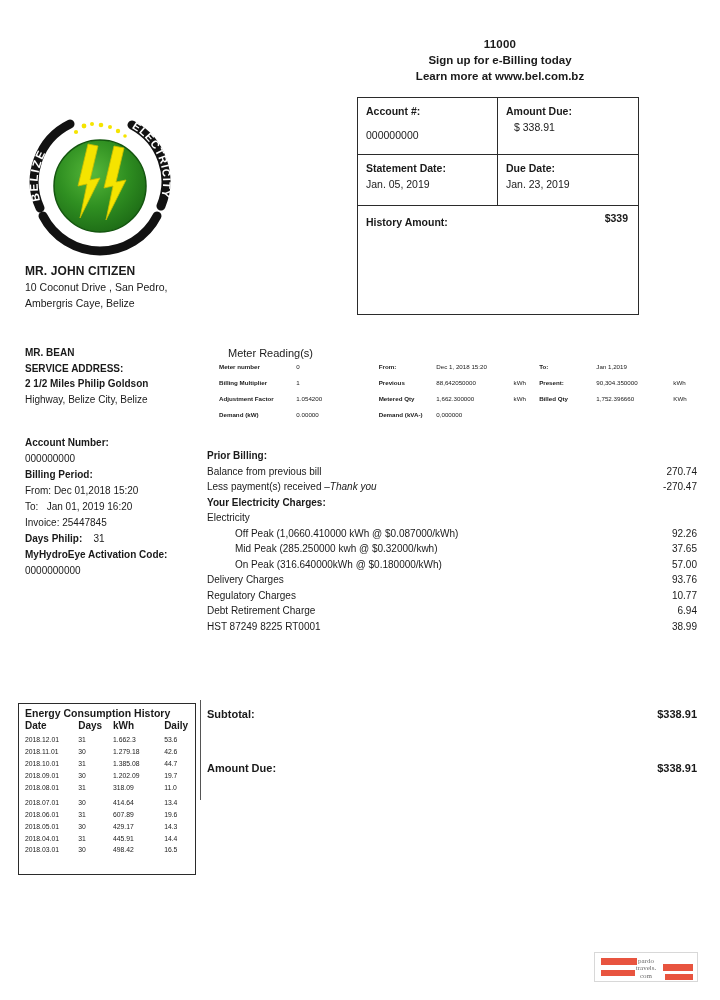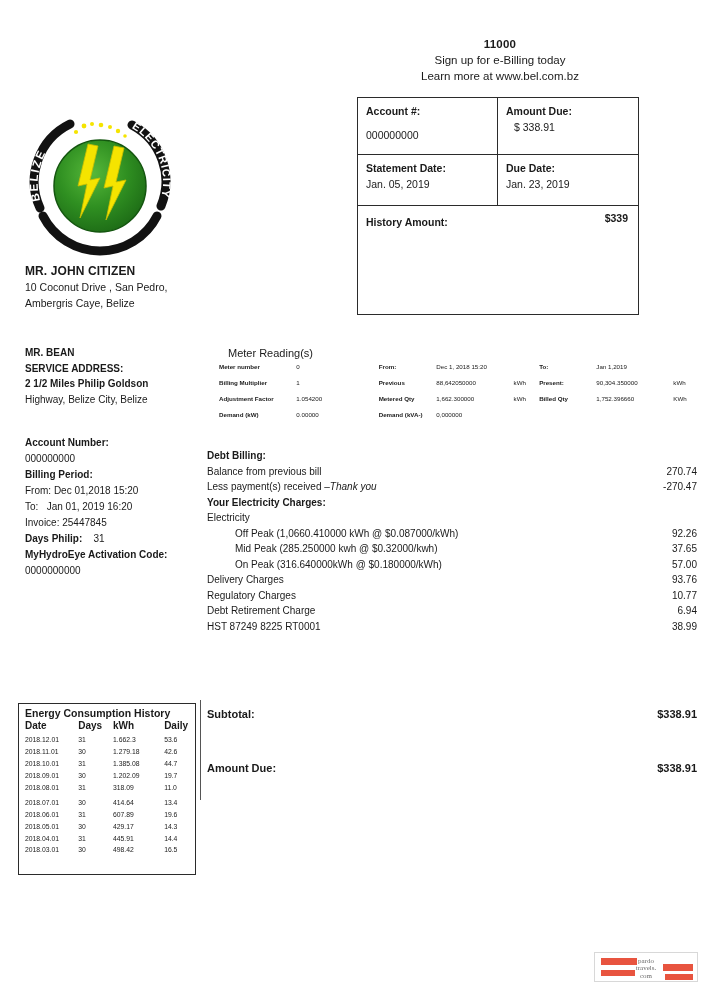--- a/index.html
+++ b/index.html
@@ -30,21 +30,21 @@
     text-align: center;
     line-height: 16px;
   }
   .promo-code {
     font-size: 11.5px;
     font-weight: bold;
     letter-spacing: 0.2px;
   }
   .promo-line {
     font-size: 11.5px;
-    font-weight: normal;
+    font-weight: bold;
   }
 
   
   .acct-box {
     position: absolute;
     left: 357px;
     top: 97px;
     width: 282px;
     height: 218px;
     border: 1.3px solid #2b2b2b;
@@ -453,21 +453,21 @@
         <td class="val2">0,000000</td>
         <td class="unit2"></td>
         <td class="lbl2"></td>
         <td class="val2"></td>
         <td class="unit2"></td>
       </tr>
     </tbody>
   </table>
 
   <div class="charges">
-    <div class="ch-line bold">Debt Billing:</div>
+    <div class="ch-line bold">Prior Billing:</div>
     <div class="ch-line">
       <span>Balance from previous bill</span>
       <span class="amt">270.74</span>
     </div>
     <div class="ch-line">
       <span>Less payment(s) received –</span><span class="ital">Thank you</span>
       <span class="amt">-270.47</span>
     </div>
     <div class="ch-line bold">Your Electricity Charges:</div>
     <div class="ch-line">Electricity</div>

